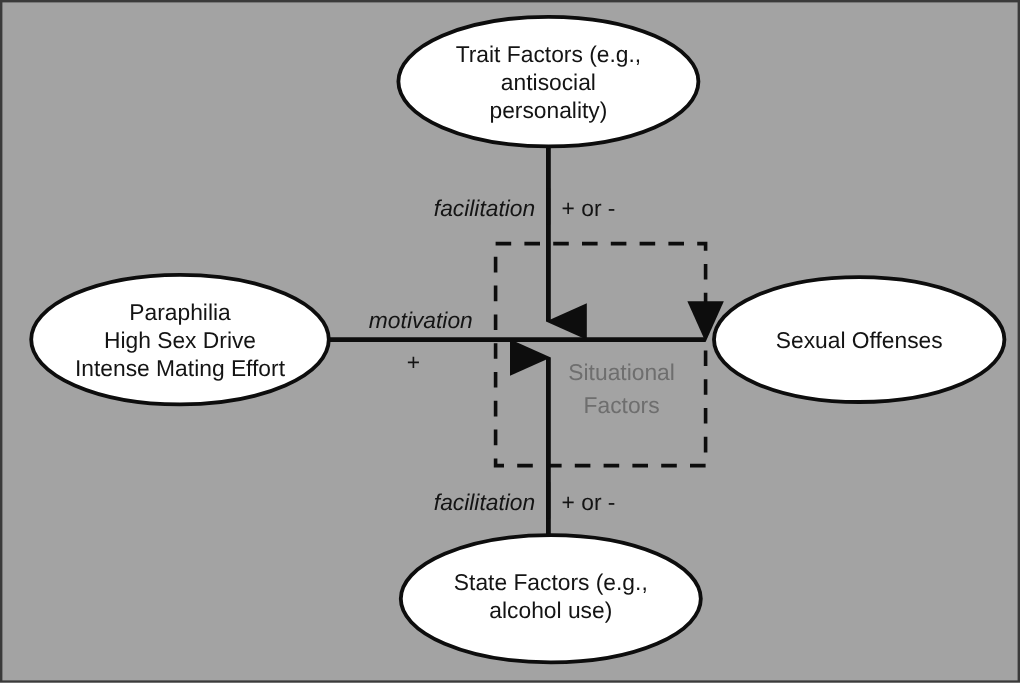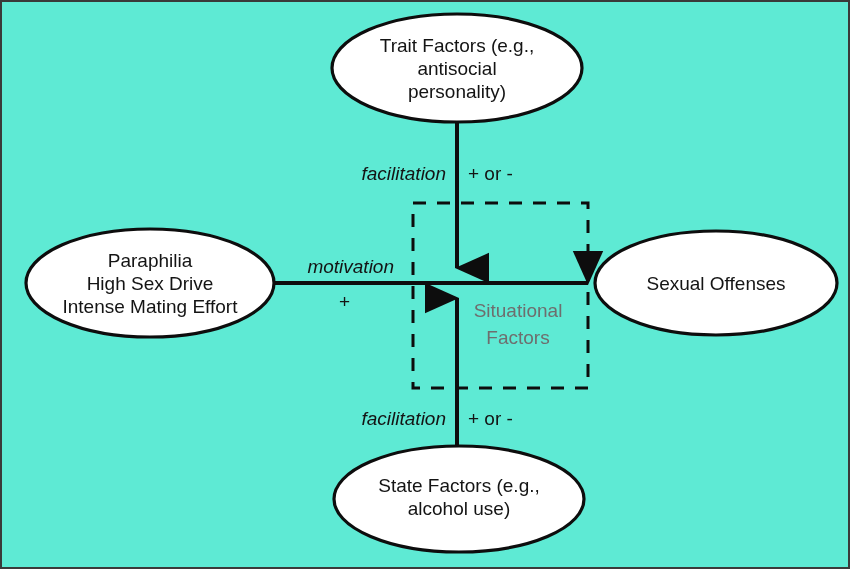--- a/index.html
+++ b/index.html
@@ -7,21 +7,21 @@
     padding: 0;
     background: #ffffff;
   }
   body {
     font-family: "Liberation Sans", sans-serif;
   }
   #figure {
     position: relative;
     width: 850px;
     height: 569px;
-    background: #5eead4;
+    background: #a3a3a3;
     border: 2px solid #3a3a3a;
     box-sizing: border-box;
     overflow: hidden;
   }
   #diagram-svg {
     position: absolute;
     left: 0;
     top: 0;
     width: 850px;
     height: 569px;

